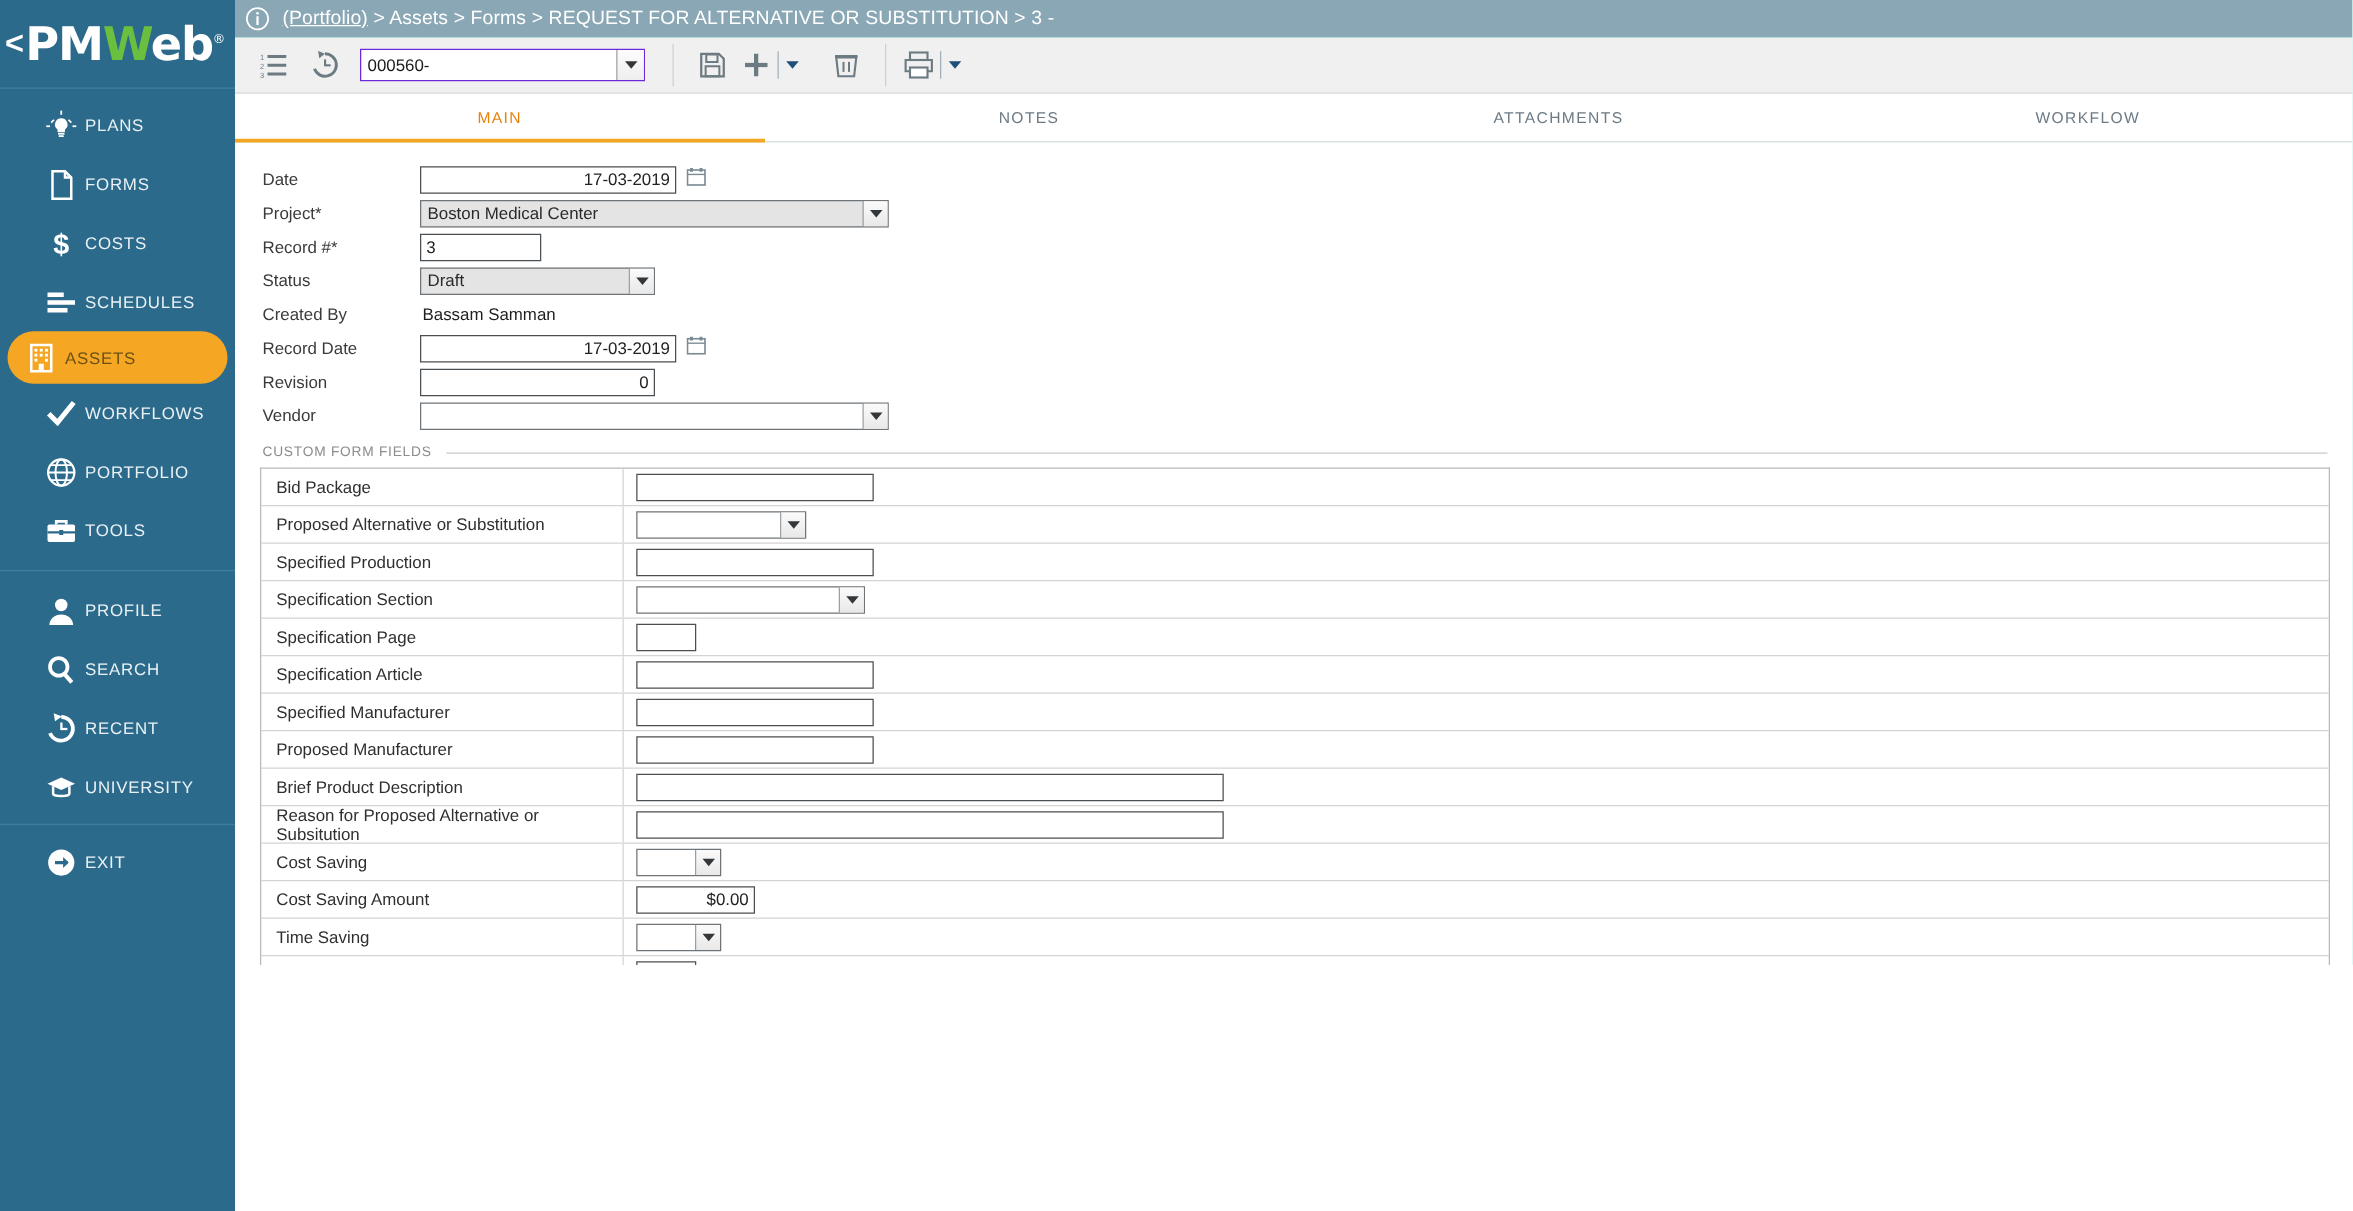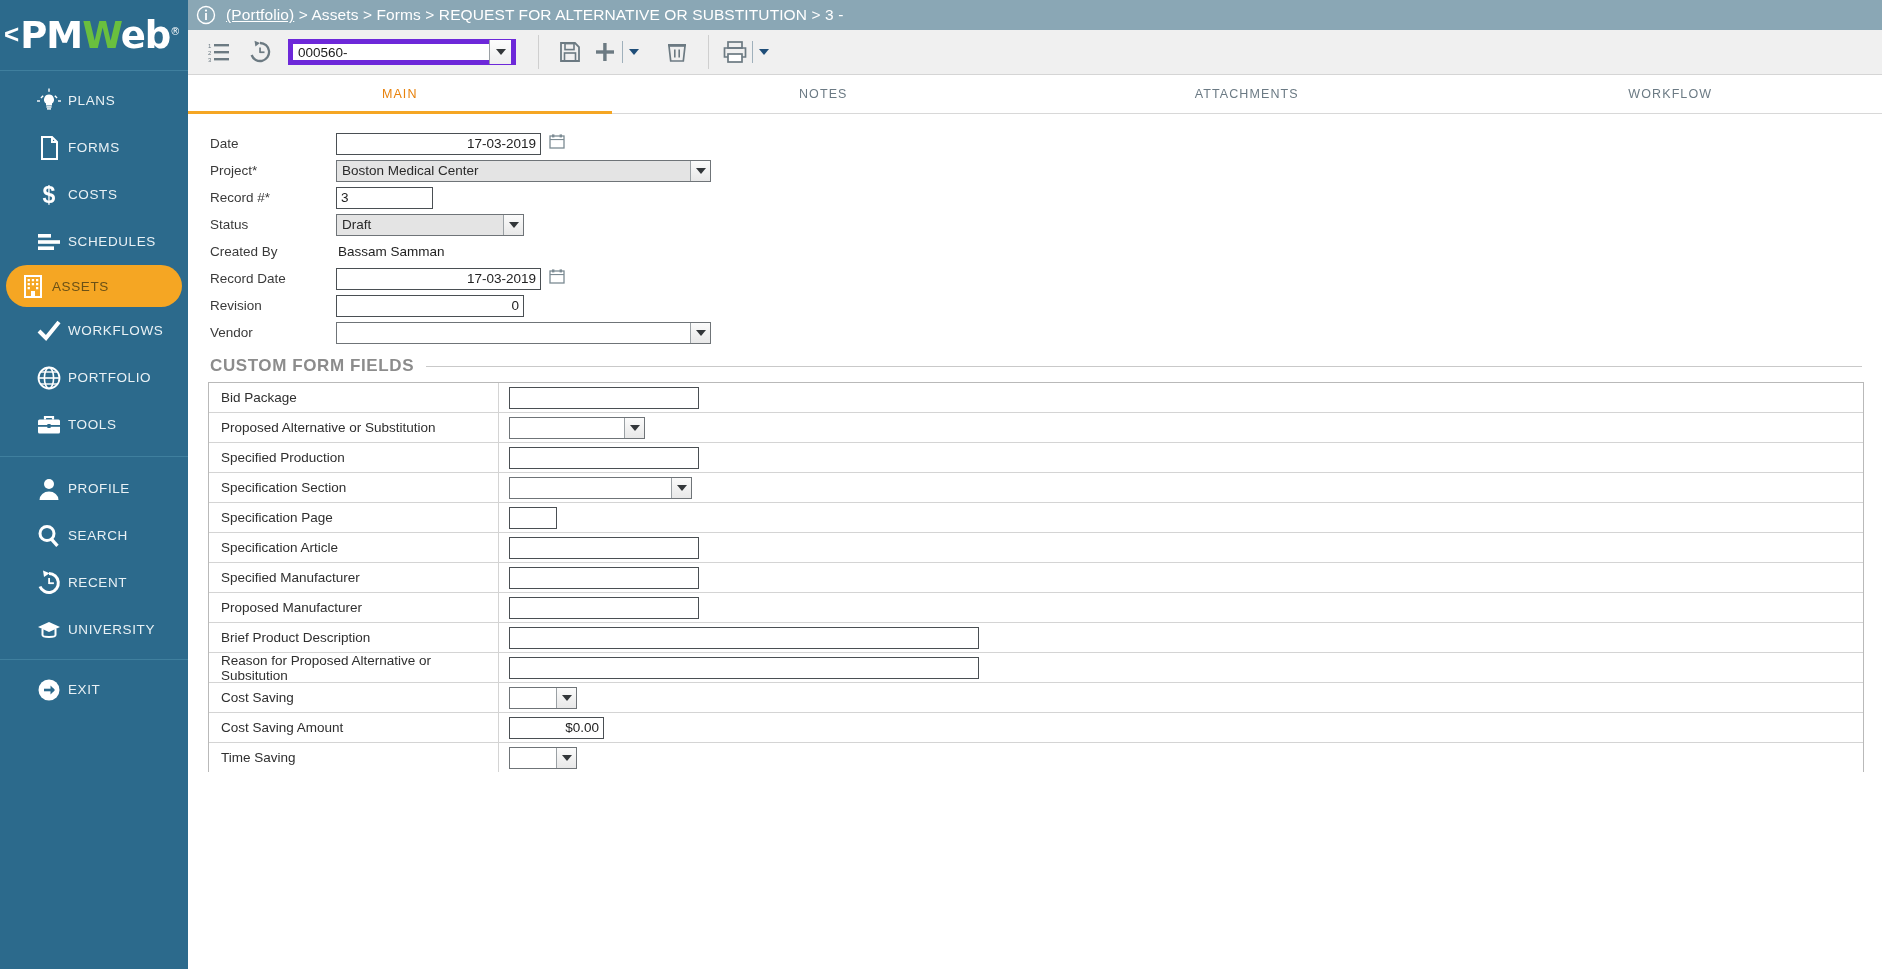--- a/index.html
+++ b/index.html
@@ -86,21 +86,21 @@
     border-bottom: 1px solid #d5d5d5;
     display: flex; align-items: center; padding-left: 12px;
   }
   .tb-btn {
     width: 40px; height: 40px; display: flex;
     align-items: center; justify-content: center;
     cursor: pointer; color: #6c7a82;
   }
   .tb-sep { width: 1px; height: 34px; background: #cfcfcf; margin: 0 11px; }
   .combo {
-    width: 228px; height: 26px; border: 5px solid #6d28d9;
+    width: 228px; height: 26px; border: 1px solid #6d28d9;
     background: #ffffff; display: flex; align-items: center;
     margin-left: 8px; position: relative;
   }
   .combo .combo-val {
     flex: 1; font-size: 13.5px; color: #1b1b1b; padding-left: 5px;
     font-family: "Liberation Sans", sans-serif;
   }
   .combo .combo-arrow {
     width: 22px; height: 24px; border-left: 1px solid #9aa0a4;
     background: linear-gradient(#fdfdfd,#eeeeee);
@@ -161,24 +161,23 @@
     display: flex; align-items: center; justify-content: center;
   }
   .sel.white { background: #ffffff; }
   .cal-ico { margin-left: 8px; display:flex; align-items:center; cursor:pointer;}
 
   .sect-head {
     display: flex; align-items: center; margin: 10px 0 6px 0;
     padding-left: 22px;
   }
   .sect-head .sect-title {
-    font-size: 17px; color: #8c8c8c; letter-spacing: 0.6px;
+    font-size: 11px; color: #8c8c8c; letter-spacing: 0.6px;
     white-space: nowrap; padding-right: 12px;
     font-family: "Liberation Sans", sans-serif;
-    font-weight: bold;
   }
   .sect-head .sect-line { flex: 1; height: 1px; background: #c9c9c9; margin-right: 20px; }
 
   
   .cft {
     margin-left: 20px; margin-right: 18px;
     border: 1px solid #b9b9b9; border-bottom: none;
   }
   .cft-row { display: flex; height: 30px; border-bottom: 1px solid #d4d4d4; }
   .cft-label {

